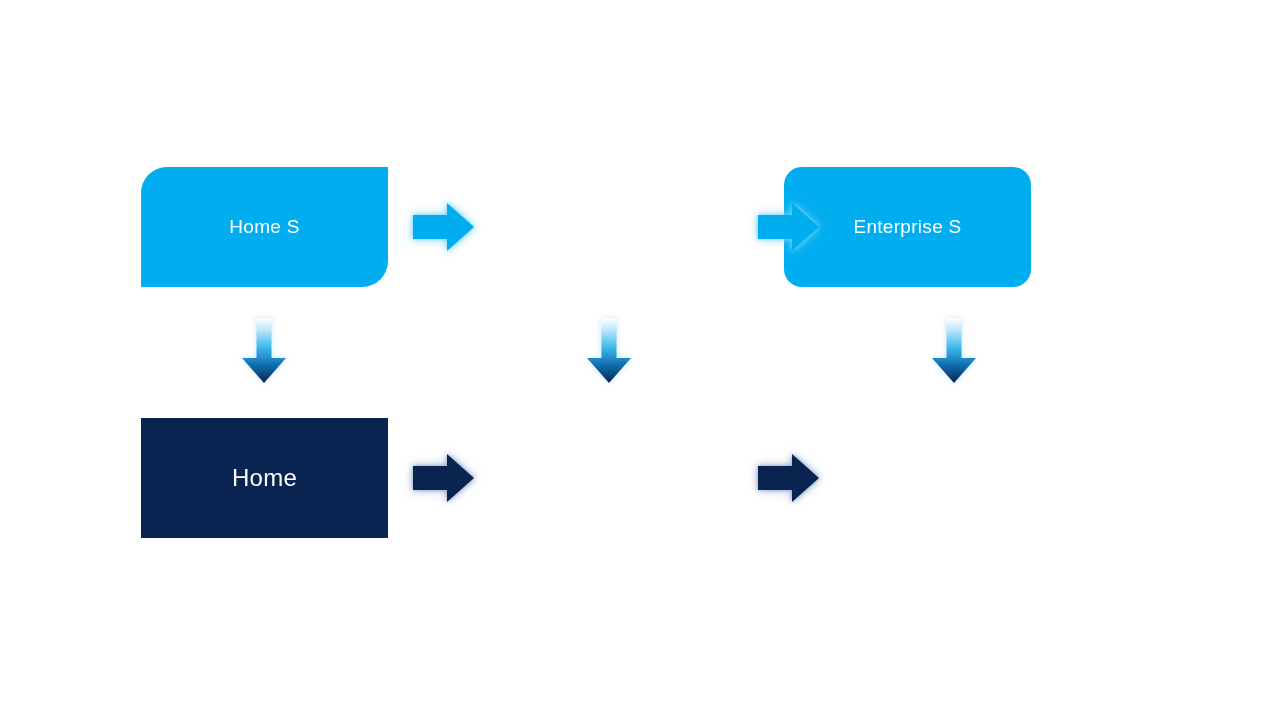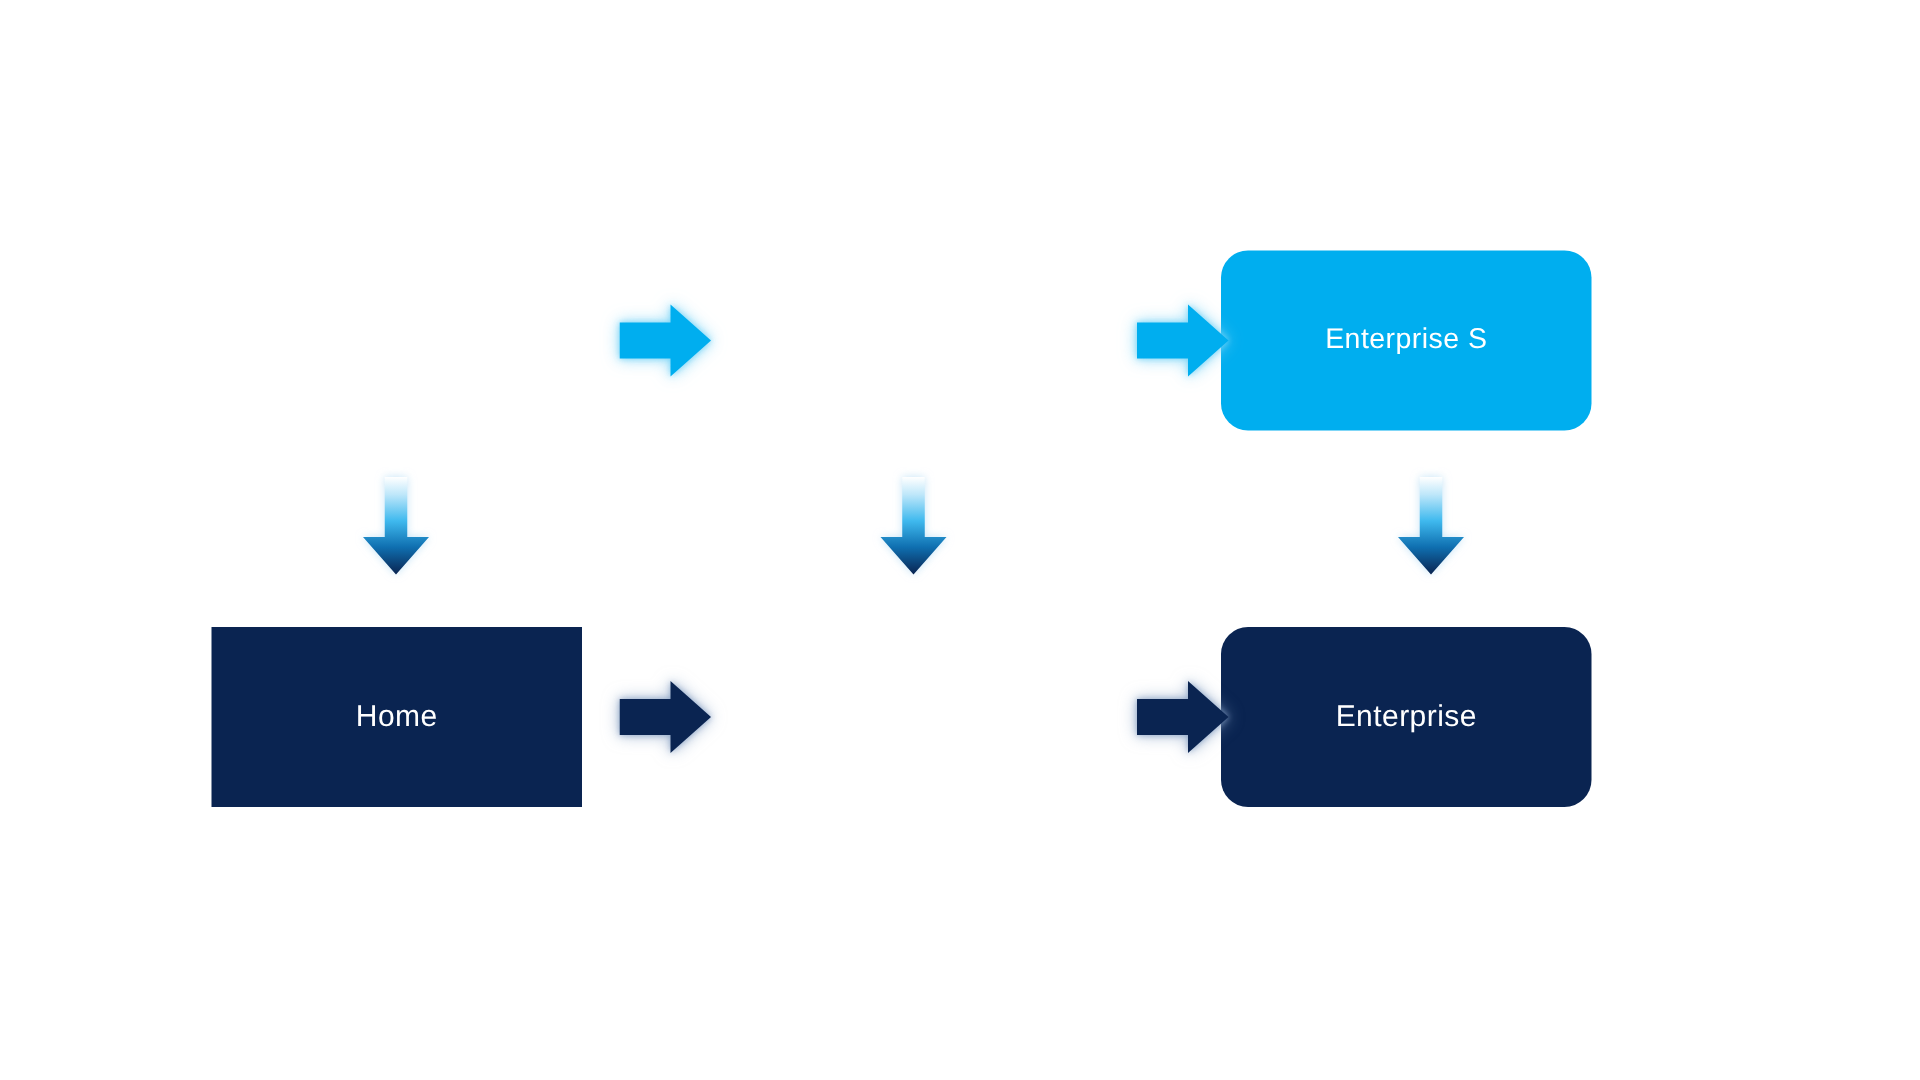--- a/index.html
+++ b/index.html
@@ -29,29 +29,29 @@
     border-radius: 26px 0 26px 0;
     top: 167px;
   }
   .box-bottom {
     background: #0A2451;
     border-radius: 0;
     top: 418px;
   }
   .col-1 { left: 141px; }
   .col-2 { left: 486px; }
-  .col-3 { left: 814px; border-radius: 18px; }
+  .col-3 { left: 784px; border-radius: 18px; }
   .box-label {
     color: #ffffff;
     font-size: 19px;
     font-weight: 400;
     letter-spacing: 0.3px;
     white-space: nowrap;
   }
-  .box-bottom .box-label { font-size: 20px; }
+  .box-bottom .box-label { font-size: 24px; }
 
   .h-arrow {
     position: absolute;
     width: 62px;
     height: 50px;
   }
   .h-arrow-top-row    { top: 202px; }
   .h-arrow-bottom-row { top: 453px; }
   .h-arrow-gap-1 { left: 413px; }
   .h-arrow-gap-2 { left: 758px; }
@@ -87,20 +87,23 @@
       <linearGradient id="downGrad" x1="0" y1="0" x2="0" y2="1">
         <stop offset="0" stop-color="#FFFFFF"></stop>
         <stop offset="0.18" stop-color="#BEE7FA"></stop>
         <stop offset="0.45" stop-color="#3FB9EE"></stop>
         <stop offset="0.72" stop-color="#0F6FB0"></stop>
         <stop offset="1" stop-color="#0A2451"></stop>
       </linearGradient>
     </defs>
   </svg>
 
+  <div class="box box-top col-1">
+    <span class="box-label">Home S</span>
+  </div>
   <div class="box box-top col-3">
     <span class="box-label">Enterprise S</span>
   </div>
 
   <svg class="h-arrow h-arrow-top-row h-arrow-gap-1 h-arrow-light" viewBox="0 0 62 50">
     <path d="M0 13 H34 V1 L61 25 L34 49 V37 H0 Z" fill="#00AEEF"></path>
   </svg>
   <svg class="h-arrow h-arrow-top-row h-arrow-gap-2 h-arrow-light" viewBox="0 0 62 50">
     <path d="M0 13 H34 V1 L61 25 L34 49 V37 H0 Z" fill="#00AEEF"></path>
   </svg>
@@ -111,23 +114,20 @@
   <svg class="v-arrow v-arrow-col-2" viewBox="0 0 46 66">
     <path d="M15.5 0 H30.5 V40 H45 L23 65 L1 40 H15.5 Z" fill="url(#downGrad)"></path>
   </svg>
   <svg class="v-arrow v-arrow-col-3" viewBox="0 0 46 66">
     <path d="M15.5 0 H30.5 V40 H45 L23 65 L1 40 H15.5 Z" fill="url(#downGrad)"></path>
   </svg>
 
   <div class="box box-bottom col-1">
     <span class="box-label">Home</span>
   </div>
-  <div class="box box-bottom col-3">
-    <span class="box-label">Enterprise</span>
-  </div>
 
   <svg class="h-arrow h-arrow-bottom-row h-arrow-gap-1 h-arrow-dark" viewBox="0 0 62 50">
     <path d="M0 13 H34 V1 L61 25 L34 49 V37 H0 Z" fill="#0A2451"></path>
   </svg>
   <svg class="h-arrow h-arrow-bottom-row h-arrow-gap-2 h-arrow-dark" viewBox="0 0 62 50">
     <path d="M0 13 H34 V1 L61 25 L34 49 V37 H0 Z" fill="#0A2451"></path>
   </svg>
 
 </div>
 

